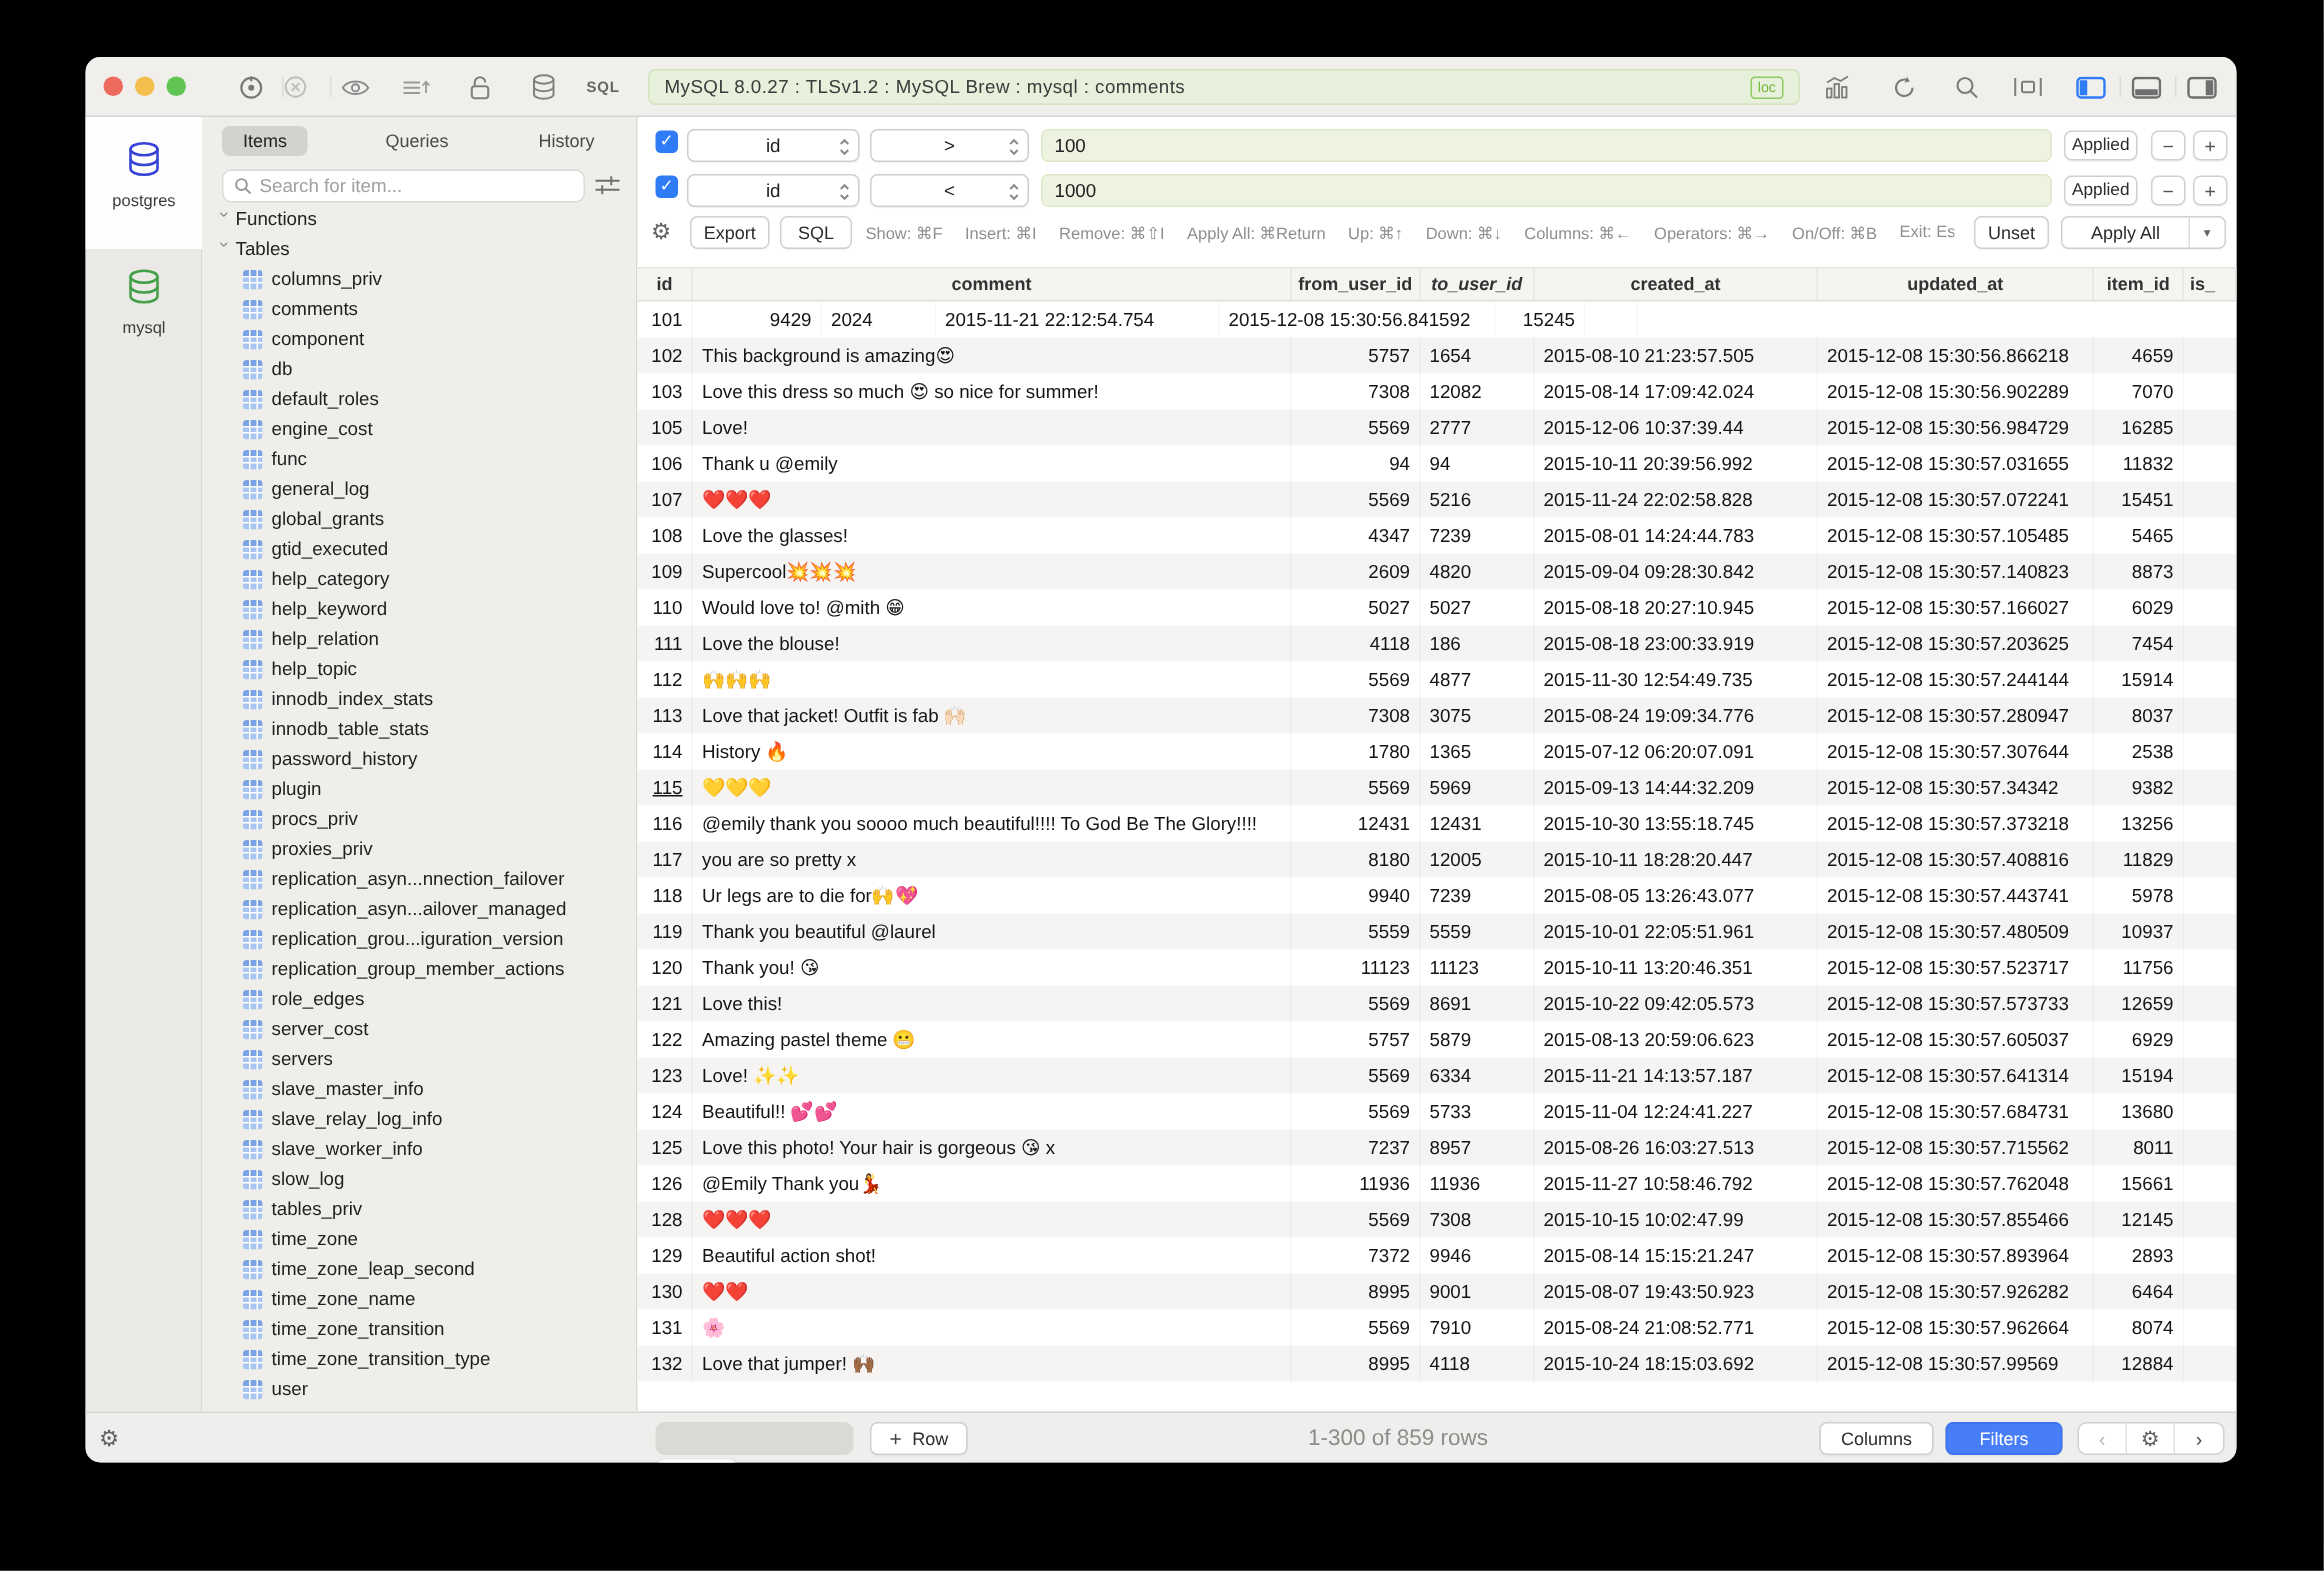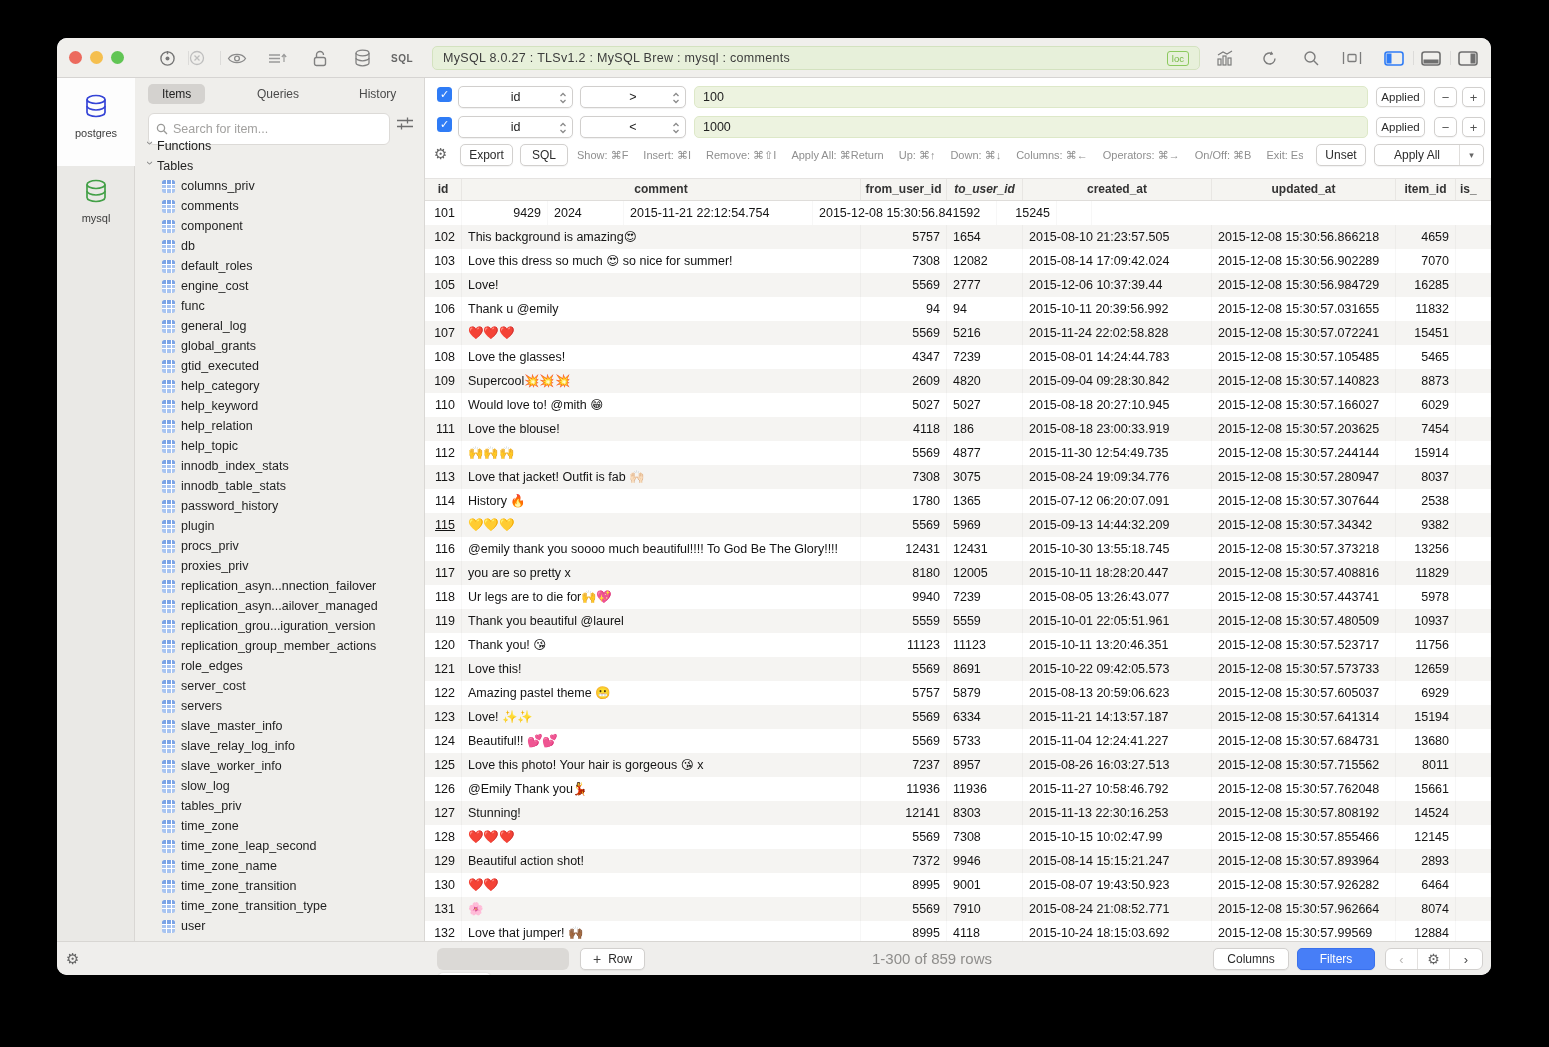--- a/index.html
+++ b/index.html
@@ -20,21 +20,21 @@
   .rail { position:absolute; left:0; top:40px; width:78px; height:863px; background:#eae9e6; border-right:1px solid #d9d7d4; }
   .conn-card { position:absolute; left:0; top:0; width:78px; height:88px; background:#fdfdfd; }
   .conn { position:absolute; width:78px; text-align:center; }
   .conn-label { font-size:11px; color:#3c3c3c; margin-top:3px; }
 
   
   .sidebar { position:absolute; left:78px; top:40px; width:290px; height:863px; background:#efeeeb; border-right:1px solid #d9d7d4; }
   .side-tabs { position:absolute; left:0; top:6px; width:290px; height:20px; }
   .side-tab { position:absolute; top:0; height:20px; line-height:20px; font-size:12px; color:#4a4a4a; padding:0 14px; border-radius:5px; }
   .side-tab.active { background:#d4d2cf; color:#222; }
-  .search-box { position:absolute; left:13px; top:35px; width:242px; height:32px; background:#fff; border:1px solid #dcdad7; border-radius:6px; display:flex; align-items:center; padding:0 7px; }
+  .search-box { position:absolute; left:13px; top:35px; width:242px; height:22px; background:#fff; border:1px solid #dcdad7; border-radius:6px; display:flex; align-items:center; padding:0 7px; }
   .search-box input { border:none; outline:none; flex:1; font-size:12.5px; color:#333; background:transparent; margin-left:5px; font-family:inherit; }
   .search-box input::placeholder { color:#a2a19f; }
   .filter-lines { position:absolute; left:261px; top:38px; }
   .tree { position:absolute; left:0; top:58px; width:290px; }
   .tree-group { height:20px; display:flex; align-items:center; padding-left:10px; }
   .chev { display:inline-block; font-size:12px; color:#8a8a8a; transform:rotate(90deg); width:10px; }
   .tree-group-label { font-size:12.5px; color:#222; margin-left:2px; }
   .tree-item { height:20px; display:flex; align-items:center; padding-left:27px; }
   .table-icon { width:13px; height:13px; border-radius:2.5px; background:
       linear-gradient(#fff,#fff) 0 4.5px/13px 1px no-repeat,
@@ -752,30 +752,20 @@
           <div class="td" style="width: 37px; text-align: right;">126</div>
           <div class="td" style="width: 399px; text-align: left;">@Emily Thank you💃</div>
           <div class="td" style="width: 86px; text-align: right;">11936</div>
           <div class="td" style="width: 76px; text-align: left;">11936</div>
           <div class="td" style="width: 189px; text-align: left;">2015-11-27 10:58:46.792</div>
           <div class="td" style="width: 184px; text-align: left;">2015-12-08 15:30:57.762048</div>
           <div class="td" style="width: 60px; text-align: right;">15661</div>
           <div class="td" style="width: 35px; text-align: left;"></div>
         </div>
         <div class="tr">
-          <div class="td" style="width: 37px; text-align: right;">127</div>
-          <div class="td" style="width: 399px; text-align: left;">Stunning!</div>
-          <div class="td" style="width: 86px; text-align: right;">12141</div>
-          <div class="td" style="width: 76px; text-align: left;">8303</div>
-          <div class="td" style="width: 189px; text-align: left;">2015-11-13 22:30:16.253</div>
-          <div class="td" style="width: 184px; text-align: left;">2015-12-08 15:30:57.808192</div>
-          <div class="td" style="width: 60px; text-align: right;">14524</div>
-          <div class="td" style="width: 35px; text-align: left;"></div>
-        </div>
-        <div class="tr">
           <div class="td" style="width: 37px; text-align: right;">128</div>
           <div class="td" style="width: 399px; text-align: left;">❤️❤️❤️</div>
           <div class="td" style="width: 86px; text-align: right;">5569</div>
           <div class="td" style="width: 76px; text-align: left;">7308</div>
           <div class="td" style="width: 189px; text-align: left;">2015-10-15 10:02:47.99</div>
           <div class="td" style="width: 184px; text-align: left;">2015-12-08 15:30:57.855466</div>
           <div class="td" style="width: 60px; text-align: right;">12145</div>
           <div class="td" style="width: 35px; text-align: left;"></div>
         </div>
         <div class="tr">

